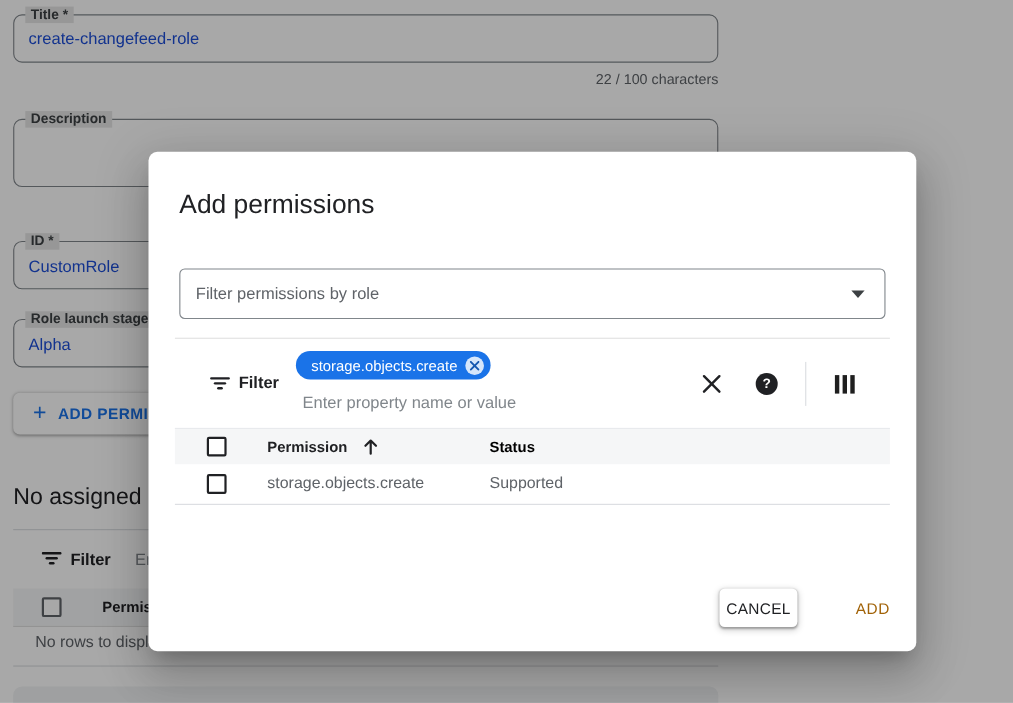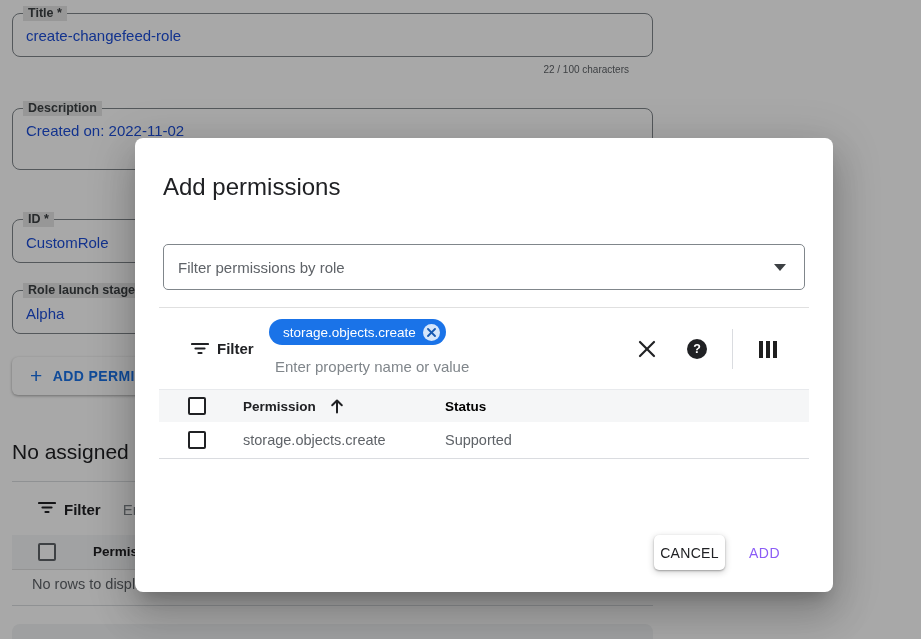--- a/index.html
+++ b/index.html
@@ -6,22 +6,22 @@
   html,body { width:921px; height:639px; overflow:hidden; background:#fff;
     font-family:"Liberation Sans","DejaVu Sans",sans-serif; }
   .stage { position:relative; width:921px; height:639px; overflow:hidden; background:#fff; }
 
   
   .bg-page { position:absolute; inset:0; background:#fff; }
   .ofield { position:absolute; border:1px solid #80868b; border-radius:8px; background:#fff; }
   .olabel { position:absolute; top:-8px; left:10px; background:#e5e5e5; padding:0 5px;
     font-size:12.5px; font-weight:700; color:#3c4043; line-height:15px; white-space:nowrap; }
   .ovalue { position:absolute; left:13px; font-size:15px; color:#1d4ed8; white-space:nowrap; }
-  .char-counter { position:absolute; left:0; top:64px; width:629px; text-align:right;
-    font-size:10px; color:#5f6368; }
+  .char-counter { position:absolute; left:24px; top:64px; width:629px; text-align:right;
+    font-size:13px; color:#5f6368; }
   .add-perm-btn { position:absolute; left:12px; top:357px; height:38px; width:200px;
     background:#fff; border-radius:6px; box-shadow:0 1px 3px rgba(0,0,0,.35);
     display:flex; align-items:center; gap:10px; padding:0 16px 0 18px;
     color:#1a73e8; font-size:14px; font-weight:700; letter-spacing:.4px; white-space:nowrap; }
   .plus-glyph { font-size:21px; font-weight:400; line-height:20px; }
   .bg-heading { position:absolute; left:12px; top:440px; font-size:21px; font-weight:500;
     color:#202124; white-space:nowrap; }
   .hdivider { position:absolute; left:12px; width:641px; height:1px; background:#dadce0; }
   .bg-filter-row { position:absolute; left:38px; top:499px; display:flex; align-items:center; gap:8px; }
   .bg-filter-label { font-size:15px; font-weight:700; color:#202124; }
@@ -80,38 +80,37 @@
   .th-status { position:absolute; left:286px; top:9px; font-size:13.5px; font-weight:700; color:#000000; }
   .td-permission { position:absolute; left:84px; top:10px; font-size:14.5px; color:#5f6368; white-space:nowrap; }
   .td-status { position:absolute; left:286px; top:10px; font-size:14.5px; color:#5f6368; }
 
   .cancel-btn { position:absolute; left:519px; top:397px; width:71px; height:35px;
     background:#fff; border:none; border-radius:5px;
     box-shadow:0 1px 2px rgba(0,0,0,.3),0 2px 6px 1px rgba(0,0,0,.15);
     font-family:inherit; font-size:14px; font-weight:500; letter-spacing:.3px; color:#202124; cursor:pointer; }
   .add-btn { position:absolute; left:614px; top:397px; width:60px; height:35px;
     background:transparent; border:none; font-family:inherit; font-size:14px; font-weight:500;
-    letter-spacing:.5px; color:#8b5cf6; text-align:left; }
+    letter-spacing:.5px; color:#a16207; text-align:right; }
 </style>
 </head>
 <body>
 
 <div class="stage">
 
   <div class="bg-page">
 
     <div class="ofield" style="left:12px; top:13px; width:641px; height:44px">
       <span class="olabel">Title *</span>
       <span class="ovalue" style="top:13px">create-changefeed-role</span>
     </div>
     <div class="char-counter">22 / 100 characters</div>
 
     <div class="ofield" style="left:12px; top:108px; width:641px; height:62px">
       <span class="olabel">Description</span>
-      <span class="ovalue" style="top:13px">Created on: 2022-11-02</span>
     </div>
 
     <div class="ofield" style="left:12px; top:219px; width:641px; height:44px">
       <span class="olabel">ID *</span>
       <span class="ovalue" style="top:14px">CustomRole</span>
     </div>
 
     <div class="ofield" style="left:12px; top:290px; width:641px; height:44px">
       <span class="olabel">Role launch stage</span>
       <span class="ovalue" style="top:14px">Alpha</span>

